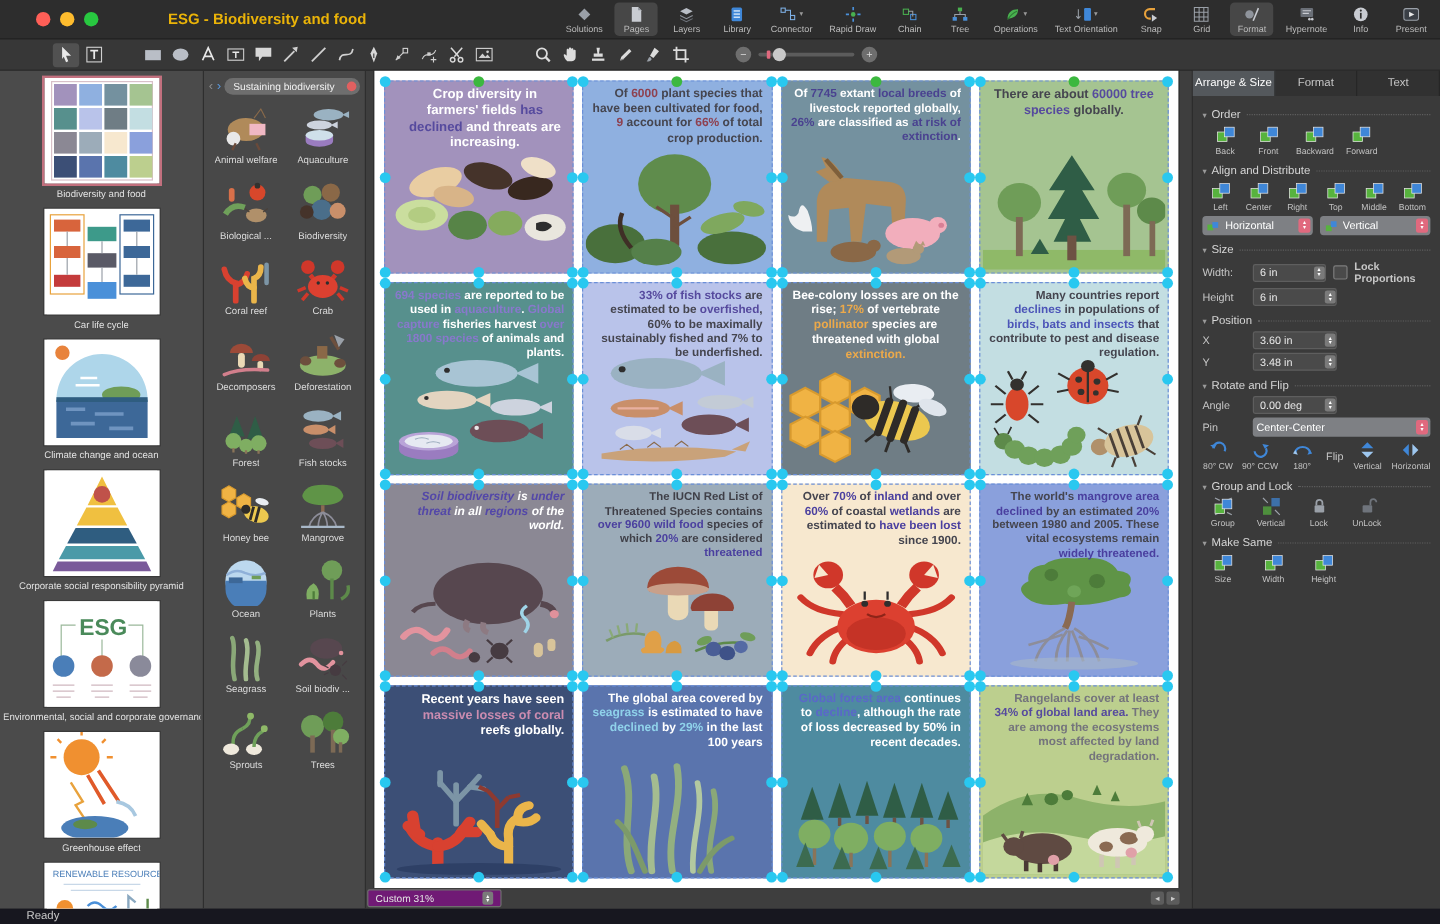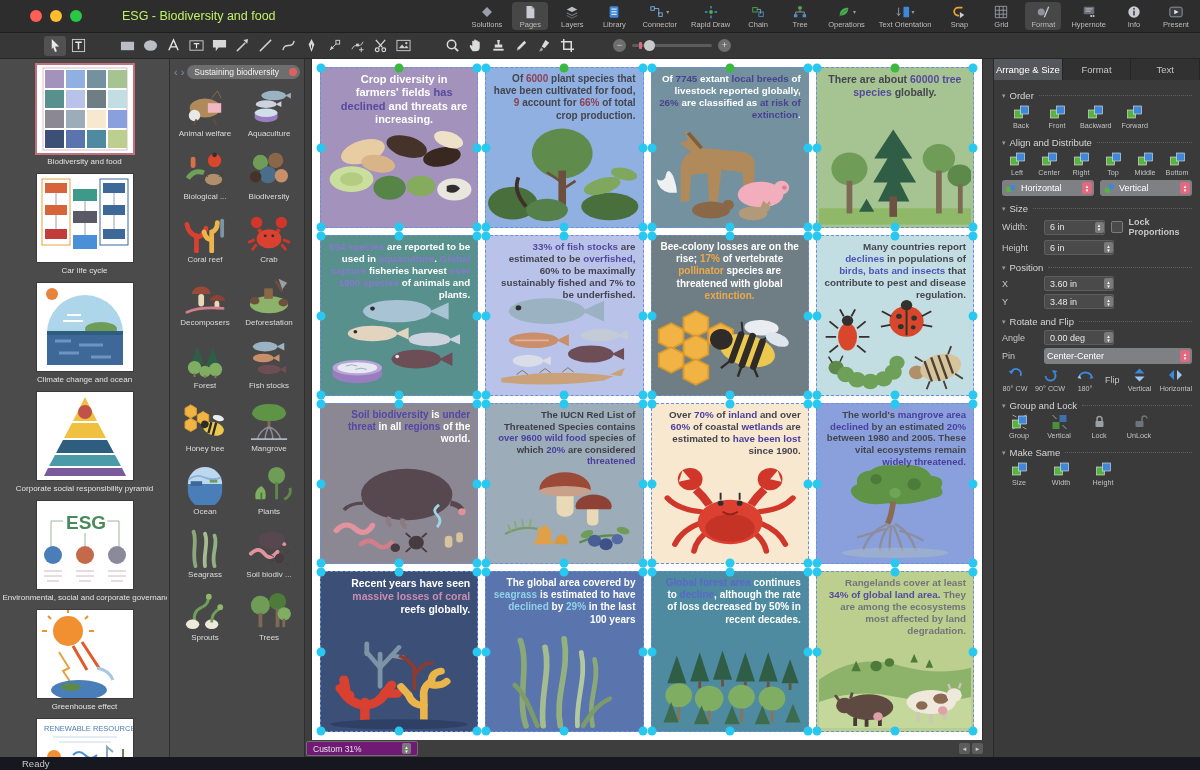--- a/index.html
+++ b/index.html
@@ -2,21 +2,21 @@
 <html><head>
 <meta charset="utf-8">
 <style>
   html,body{margin:0;padding:0}
   body{width:1200px;height:770px;overflow:hidden;background:#3e3e3e;
        font-family:"Liberation Sans","DejaVu Sans",sans-serif;-webkit-user-select:none;user-select:none}
   
   #titlebar{height:33px;background:#2d2d2d;display:flex;align-items:center;border-bottom:1px solid #1f1f1f;box-sizing:border-box}
   .traffic{display:flex;gap:8px;margin-left:30px}
   .tl{width:12px;height:12px;border-radius:50%}
-  #win-title{margin-left:40px;font-size:12.5px;font-weight:normal;color:#bef264;white-space:nowrap}
+  #win-title{margin-left:58px;font-size:12.5px;font-weight:bold;color:#eab308;white-space:nowrap}
   #tb-right{margin-left:auto;display:flex;align-items:flex-start;gap:6px;padding-right:6px}
   .tb-item{display:flex;flex-direction:column;align-items:center;min-width:28px;padding:2px 4px 1px;border-radius:4px}
   .tb-item.active{background:#474747}
   .tb-ico{height:15px;display:flex;align-items:center}
   .tb-ico svg{width:14px;height:14px}
   .dd{font-size:6px;color:#9a9a9a;font-style:normal;margin-left:2px}
   .tb-lbl{font-size:7.5px;color:#bcbcbc;margin-top:1px;white-space:nowrap}
   
   #toolbar2{height:26px;background:#373737;display:flex;align-items:center;border-bottom:1px solid #262626;box-sizing:border-box;padding-left:44px}
   .tool{width:22px;height:20px;display:flex;align-items:center;justify-content:center;border-radius:3px;margin-right:1px;flex:0 0 auto}
@@ -1025,21 +1025,21 @@
               <path d="M70 64q-4 8 2 10M84 66q-2 8 4 10" stroke="#8d7a82" stroke-width="5" fill="none"></path>
               <path d="M14 80q10-12 20-2t18-4" stroke="#e2939e" stroke-width="6" fill="none" stroke-linecap="round"></path>
               <path d="M40 96q8-8 16 0t16-2" stroke="#d27f8c" stroke-width="5" fill="none" stroke-linecap="round"></path>
               <circle cx="98" cy="94" r="8" fill="#463b41"></circle>
               <path d="M92 88l-5-5M104 88l5-5M92 100l-5 5M104 100l5 5" stroke="#463b41" stroke-width="2"></path>
               <circle cx="76" cy="100" r="5" fill="#463b41"></circle>
               <path d="M120 76q6-8 0-14t2-12" stroke="#9fd4e8" stroke-width="3" fill="none"></path>
               <rect x="128" y="86" width="8" height="14" rx="4" fill="#d8c49a"></rect>
               <rect x="140" y="82" width="7" height="12" rx="3.5" fill="#d8c49a"></rect>
             </svg></div>
-          <div class="tile-text" style="text-align: right; color: rgb(255, 255, 255); font-size: 10px;"><span style="color: rgb(83, 71, 168);">Soil biodiversity</span><span> is </span><span style="color: rgb(83, 71, 168);">under threat</span><span> in all </span><span style="color: rgb(83, 71, 168);">regions</span><span> of the world.</span></div>
+          <div class="tile-text" style="text-align: right; color: rgb(255, 255, 255); font-size: 10px; font-style: italic;"><span style="color: rgb(83, 71, 168);">Soil biodiversity</span><span> is </span><span style="color: rgb(83, 71, 168);">under threat</span><span> in all </span><span style="color: rgb(83, 71, 168);">regions</span><span> of the world.</span></div>
           <div class="handle" style="left: 0%; top: 0%; transform: translate(-50%, -50%);"></div>
           <div class="handle" style="left: 50%; top: 0%; transform: translate(-50%, -50%);"></div>
           <div class="handle" style="left: 100%; top: 0%; transform: translate(-50%, -50%);"></div>
           <div class="handle" style="left: 0%; top: 50%; transform: translate(-50%, -50%);"></div>
           <div class="handle" style="left: 100%; top: 50%; transform: translate(-50%, -50%);"></div>
           <div class="handle" style="left: 0%; top: 100%; transform: translate(-50%, -50%);"></div>
           <div class="handle" style="left: 50%; top: 100%; transform: translate(-50%, -50%);"></div>
           <div class="handle" style="left: 100%; top: 100%; transform: translate(-50%, -50%);"></div>
         </div>
         <div class="tile" style="background: rgb(156, 172, 185);">

